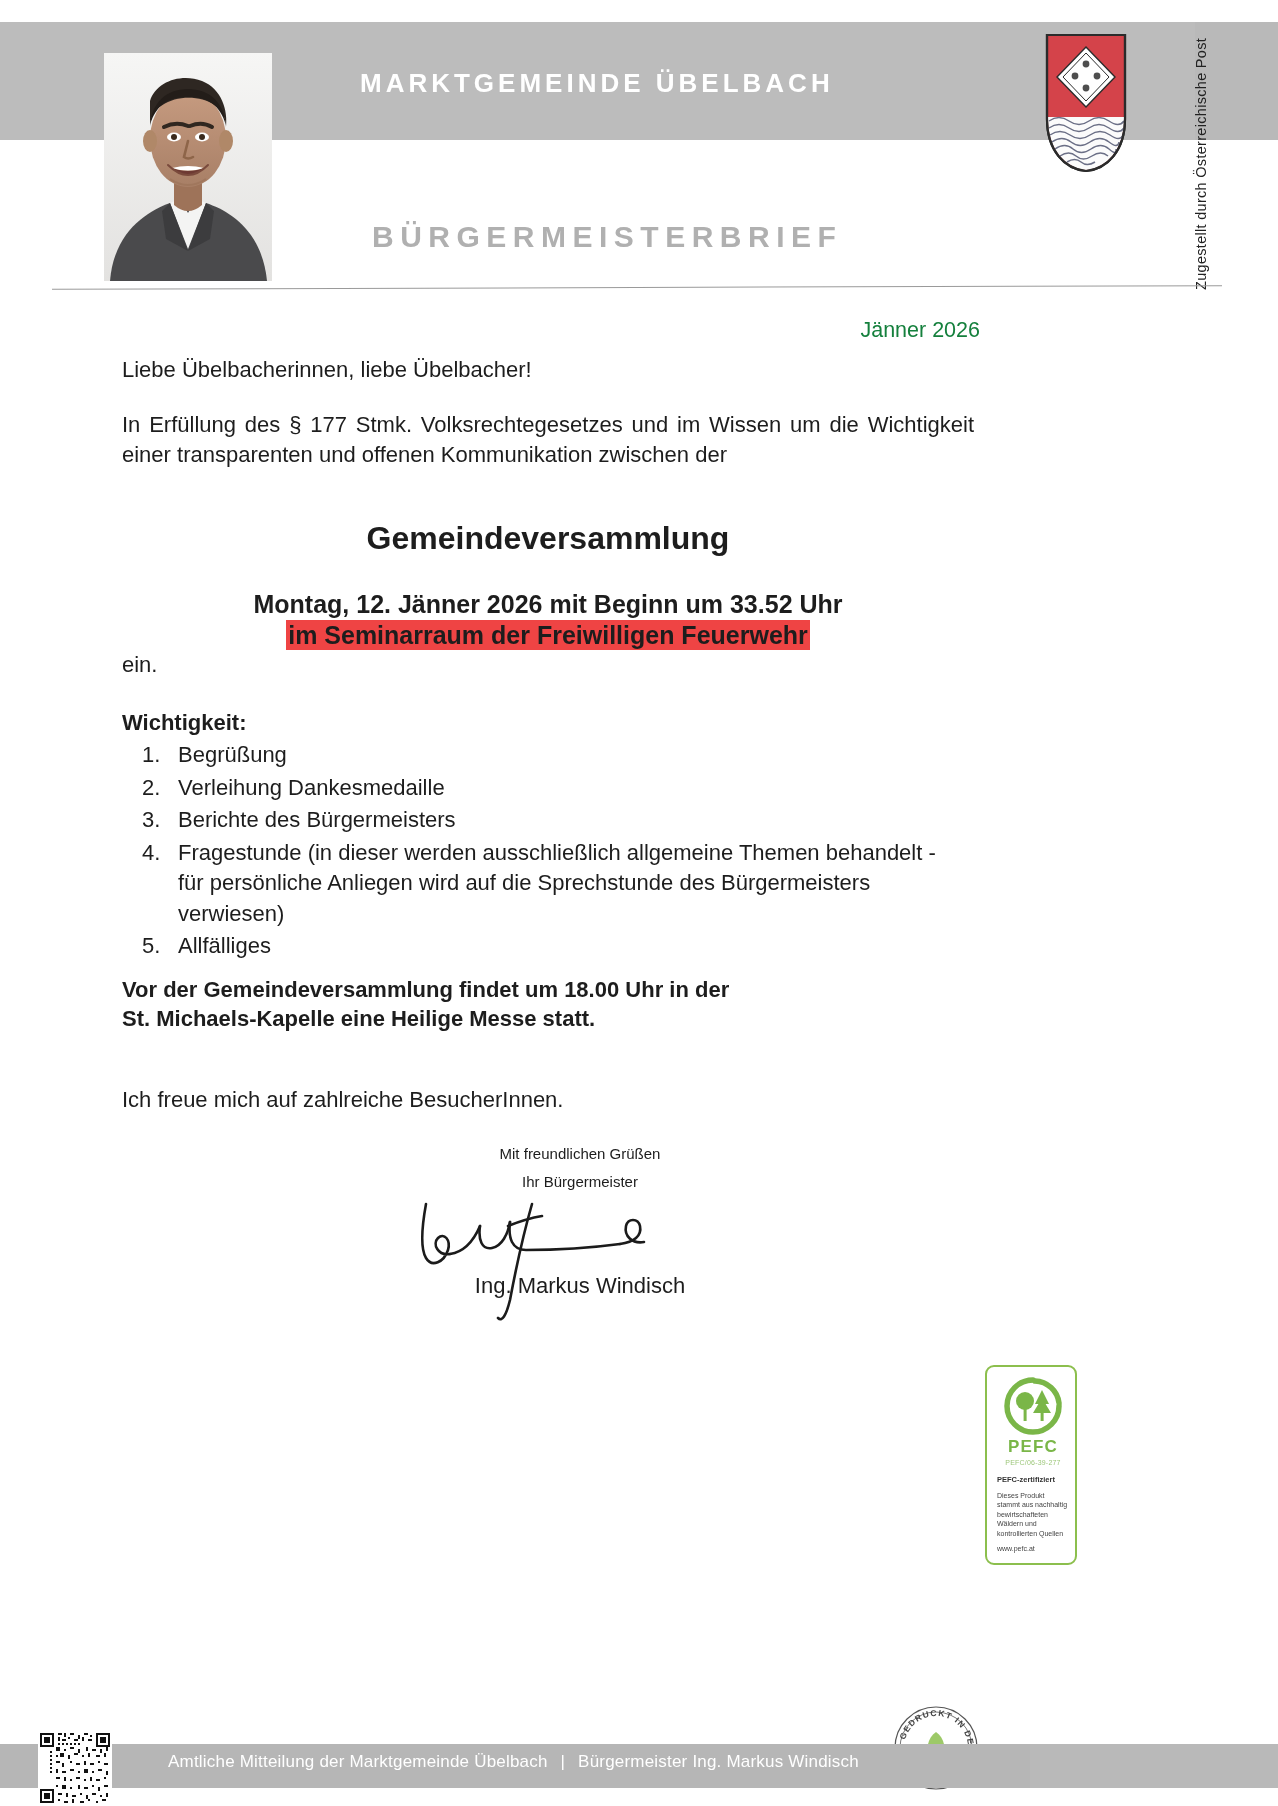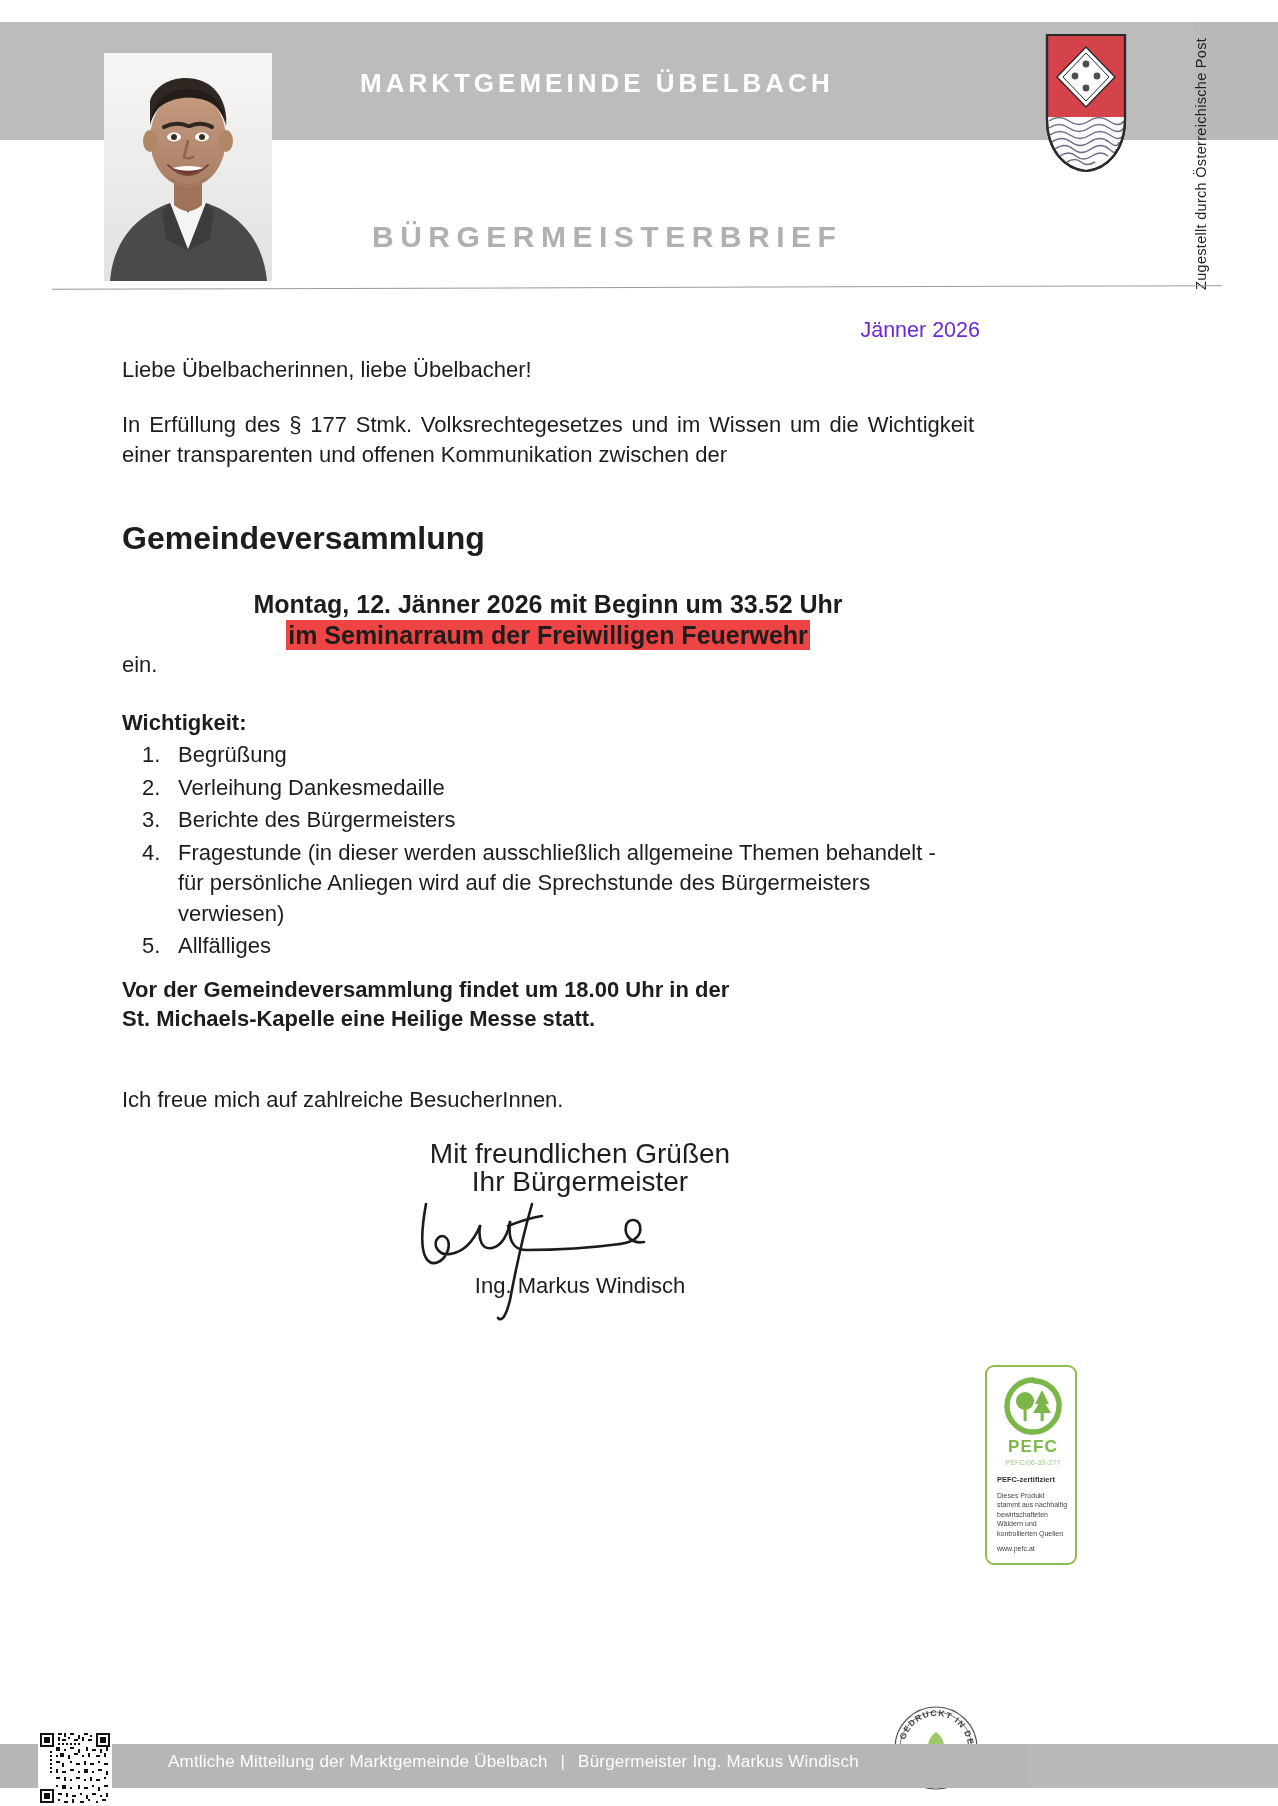--- a/index.html
+++ b/index.html
@@ -103,21 +103,21 @@
   }
 
   
   .doc-date {
     position: absolute;
     left: 0;
     top: 318px;
     width: 980px;
     text-align: right;
     font-size: 21.5px;
-    color: #6d28d9;
+    color: #15803d;
   }
   .salutation {
     position: absolute;
     left: 122px;
     top: 357px;
     font-size: 22px;
     color: #1d1d1d;
   }
   .intro {
     position: absolute;
@@ -129,21 +129,21 @@
     color: #1d1d1d;
     text-align: justify;
   }
   .intro .lastline { display: block; text-align: left; }
 
   .event-title {
     position: absolute;
     left: 122px;
     top: 520px;
     width: 852px;
-    text-align: left;
+    text-align: center;
     font-size: 32px;
     font-weight: bold;
     color: #1d1d1d;
   }
   .event-am {
     position: absolute;
     left: 122px;
     top: 562px;
     width: 852px;
     text-align: center;
@@ -236,21 +236,21 @@
     top: 1087px;
     font-size: 22px;
     color: #1d1d1d;
   }
   .regards {
     position: absolute;
     left: 300px;
     top: 1140px;
     width: 560px;
     text-align: center;
-    font-size: 28px;
+    font-size: 15px;
     line-height: 28px;
     color: #1d1d1d;
   }
   .signature-img {
     position: absolute;
     left: 404px;
     top: 1196px;
     width: 300px;
     height: 130px;
   }

